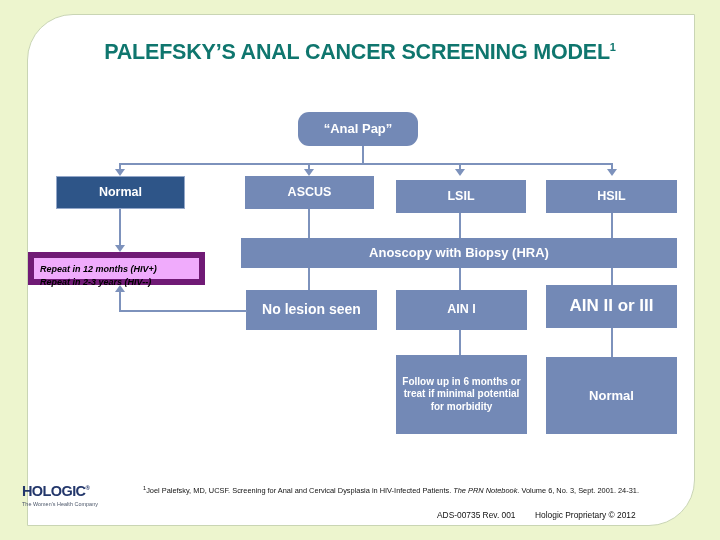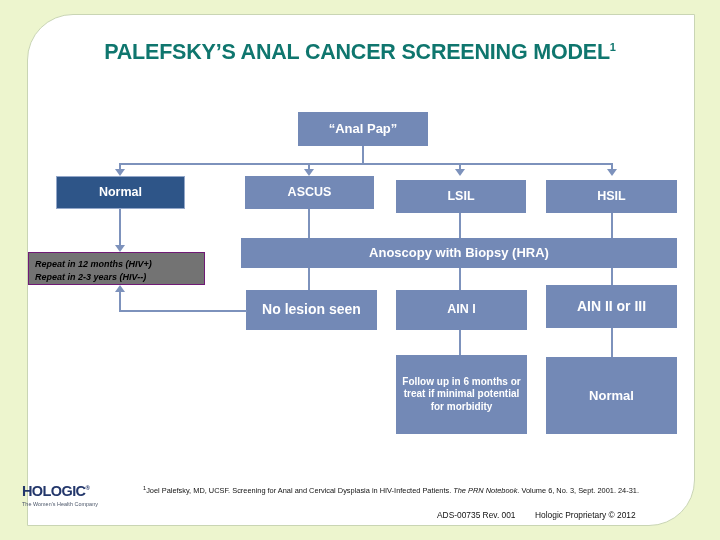--- a/index.html
+++ b/index.html
@@ -69,23 +69,23 @@
     justify-content: center;
     text-align: center;
     box-sizing: border-box;
     line-height: 1.22;
   }
   .node.dark {
     background: #2E5588;
     border: 1px solid #93A7C9;
   }
   .node.white {
-    background: #737373;
+    background: #f0abfc;
     color: #000000;
-    border: 1px solid #701a75;
+    border: 6px solid #701a75;
     font-style: italic;
     font-weight: bold;
     font-size: 9px;
     line-height: 1.45;
     display: block;
     padding: 5px 0 0 6px;
     text-align: left;
   }
   .conn {
     position: absolute;
@@ -161,21 +161,21 @@
 
 <div id="slide">
 
   <div id="left-strip"></div>
   <div id="panel"></div>
 
   <div id="title">
     <span>PALEFSKY’S ANAL CANCER SCREENING MODEL</span><span class="sup">1</span>
   </div>
 
-  <div class="node" style="left:298px; top:112px; width:130px; height:34px; font-size:13px;">
+  <div class="node" style="left:298px; top:112px; width:120px; height:34px; font-size:13px;border-radius:11px;">
     <span>“Anal Pap”</span>
   </div>
 
   <div class="conn" style="left:362px; top:146px; width:2px; height:17px;"></div>
 
   <div class="conn" style="left:119px; top:163px; width:494px; height:2px;"></div>
 
   <div class="conn" style="left:119px; top:163px; width:2px; height:8px;"></div>
   <div class="arrow-down" style="left:115px; top:169px;"></div>
 
@@ -225,21 +225,21 @@
   <div class="conn" style="left:611px; top:268px; width:2px; height:17px;"></div>
 
   <div class="node" style="left:246px; top:290px; width:131px; height:40px; font-size:14px;">
     <span>No lesion seen</span>
   </div>
 
   <div class="node" style="left:396px; top:290px; width:131px; height:40px; font-size:12.5px;">
     <span>AIN I</span>
   </div>
 
-  <div class="node" style="left:546px; top:285px; width:131px; height:43px; font-size:14px;">
+  <div class="node" style="left:546px; top:285px; width:131px; height:43px; font-size:17px;">
     <span>AIN II or III</span>
   </div>
 
   <div class="conn" style="left:119px; top:310px; width:128px; height:2px;"></div>
   <div class="conn" style="left:119px; top:291px; width:2px; height:20px;"></div>
   <div class="arrow-up" style="left:115px; top:285px;"></div>
 
   <div class="conn" style="left:459px; top:330px; width:2px; height:25px;"></div>
 
   <div class="conn" style="left:611px; top:328px; width:2px; height:29px;"></div>

